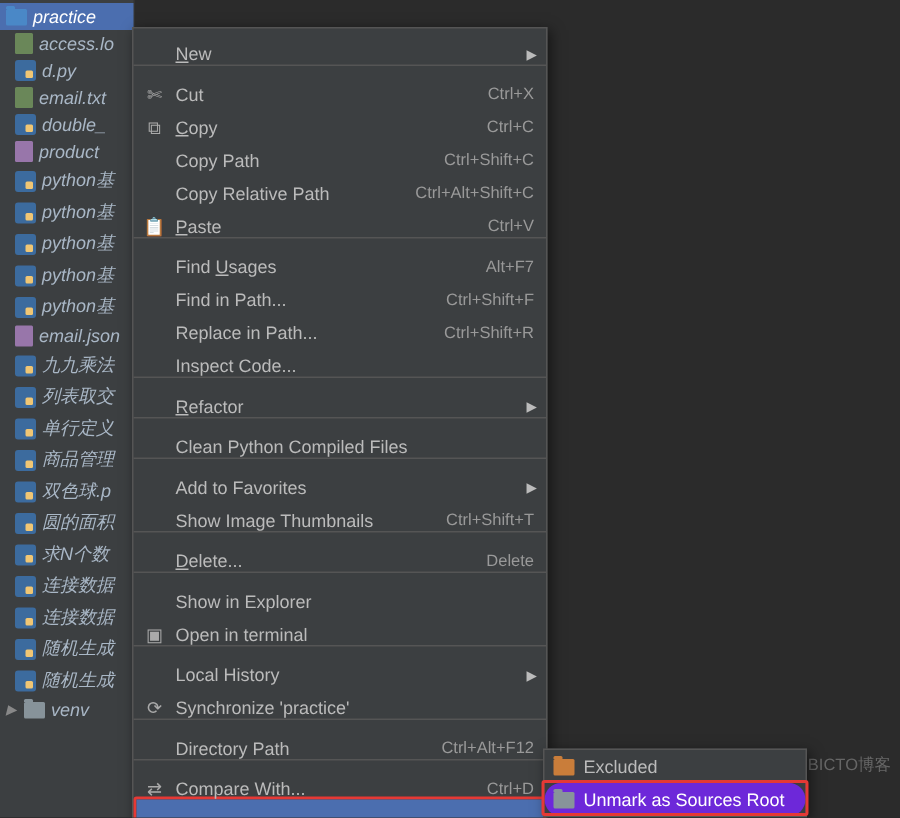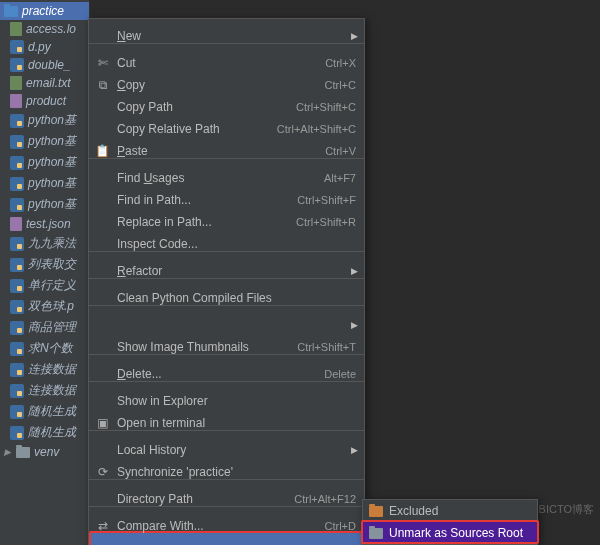--- a/index.html
+++ b/index.html
@@ -31,21 +31,21 @@
 .ctx-label { flex: 1; white-space: nowrap; }
 .ctx-label u { text-decoration: underline; }
 .ctx-sc { color: #999; font-size: 11px; }
 .ctx-arrow { position: absolute; right: 6px; color: #bbb; font-size: 9px; }
 .ctx-row.sel .ctx-arrow { color:#fff; }
 .ctx-sep { height: 1px; background: #555; margin: 2px 0; }
 .ctx-highlight { border: 2px solid #e53935; border-radius: 2px; }
 
 .sub { position: absolute; left: 362px; top: 499px; width: 176px; background: #3c3f41; border: 1px solid #555; box-shadow: 2px 2px 8px rgba(0,0,0,.5); z-index: 20; }
 .sub-row { display:flex; align-items:center; height:22px; padding:0 8px 0 6px; gap:6px; color:#bbb; }
-.sub-row.sel { background:#4c1d95; color:#fff; }
+.sub-row.sel { background:#6d28d9; color:#fff;border-radius:11px; }
 .sub-highlight { position:absolute; border:2px solid #e53935; border-radius:2px; pointer-events:none; }
 
 .watermark { position:absolute; right:6px; bottom:28px; font-size:11px; color:#666; z-index:5;text-align:right; }
 </style>
 </head>
 <body>
 
 <div class="editor">
 <span class="c"># res = my.strtotimestamp()</span>
 <span>(my.name)</span>
@@ -82,28 +82,28 @@
   <div id="tree-items">
       <div class="tree-item">
         <span class="txt-icon"></span>
         <span>access.lo</span>
       </div>
       <div class="tree-item">
         <span class="py-icon"></span>
         <span>d.py</span>
       </div>
       <div class="tree-item">
-        <span class="py-icon"></span>
-        <span>double_</span>
-      </div>
-      <div class="tree-item">
         <span class="txt-icon"></span>
         <span>email.txt</span>
       </div>
       <div class="tree-item">
+        <span class="py-icon"></span>
+        <span>double_</span>
+      </div>
+      <div class="tree-item">
         <span class="json-icon"></span>
         <span>product</span>
       </div>
       <div class="tree-item">
         <span class="py-icon"></span>
         <span>python基</span>
       </div>
       <div class="tree-item">
         <span class="py-icon"></span>
         <span>python基</span>
@@ -115,41 +115,45 @@
       <div class="tree-item">
         <span class="py-icon"></span>
         <span>python基</span>
       </div>
       <div class="tree-item">
         <span class="py-icon"></span>
         <span>python基</span>
       </div>
       <div class="tree-item">
         <span class="json-icon"></span>
-        <span>test.json</span>
+        <span>email.json</span>
       </div>
       <div class="tree-item">
         <span class="py-icon"></span>
         <span>九九乘法</span>
       </div>
       <div class="tree-item">
         <span class="py-icon"></span>
         <span>列表取交</span>
       </div>
       <div class="tree-item">
         <span class="py-icon"></span>
         <span>单行定义</span>
       </div>
       <div class="tree-item">
         <span class="py-icon"></span>
+        <span>商品管理</span>
+      </div>
+      <div class="tree-item">
+        <span class="py-icon"></span>
         <span>双色球.p</span>
       </div>
       <div class="tree-item">
         <span class="py-icon"></span>
-        <span>商品管理</span>
+        <span>圆的面积</span>
       </div>
       <div class="tree-item">
         <span class="py-icon"></span>
         <span>求N个数</span>
       </div>
       <div class="tree-item">
         <span class="py-icon"></span>
         <span>连接数据</span>
       </div>
       <div class="tree-item">
@@ -231,20 +235,21 @@
       <span class="ctx-arrow">▶</span>
     </div>
   <div class="ctx-sep"></div>
   <div class="ctx-row">
       <span class="ctx-ico"></span>
       <span class="ctx-label">Clean Python Compiled Files</span>
     </div>
   <div class="ctx-sep"></div>
   <div class="ctx-row">
       <span class="ctx-ico"></span>
+      <span class="ctx-label">Add to Favorites</span>
       <span class="ctx-arrow">▶</span>
     </div>
   <div class="ctx-row">
       <span class="ctx-ico"></span>
       <span class="ctx-label">Show Image Thumbnails</span>
       <span class="ctx-sc">Ctrl+Shift+T</span>
     </div>
   <div class="ctx-sep"></div>
   <div class="ctx-row">
       <span class="ctx-ico"></span>

